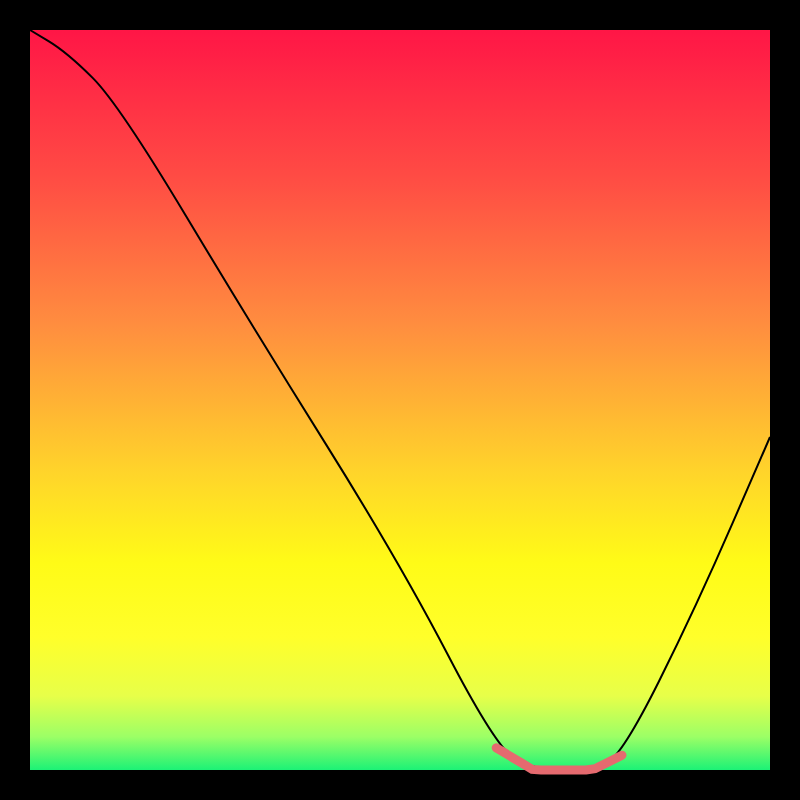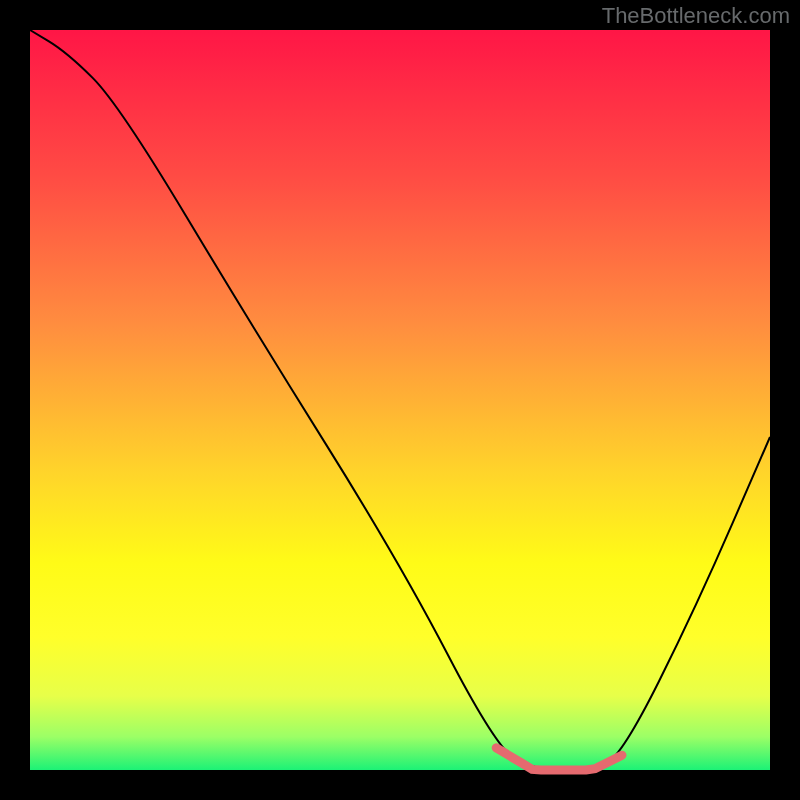--- a/index.html
+++ b/index.html
@@ -29,21 +29,20 @@
   svg.plot {
     position: absolute;
     left: 0;
     top: 0;
   }
 </style>
 </head>
 <body>
 <div class="wrap">
 
-  <div class="watermark">TheBottleneck.com</div>
 
   <svg class="plot" width="800" height="800" viewBox="0 0 800 800">
     <defs>
       <linearGradient id="bg" x1="0" y1="0" x2="0" y2="1">
 
       <stop offset="0%" stop-color="#ff1646"></stop>
           <stop offset="20%" stop-color="#ff4c44"></stop>
           <stop offset="40%" stop-color="#ff8e3f"></stop>
           <stop offset="60%" stop-color="#ffd52a"></stop>
           <stop offset="72%" stop-color="#fffb17"></stop>

